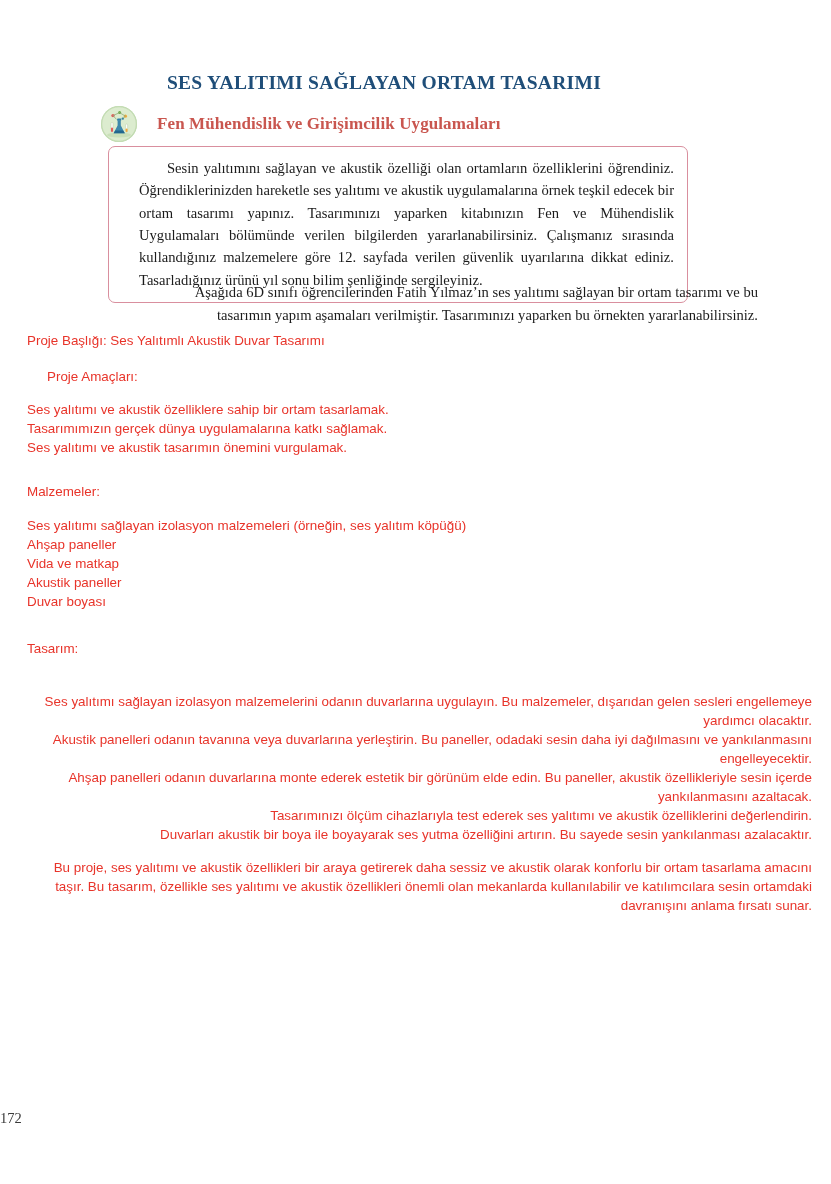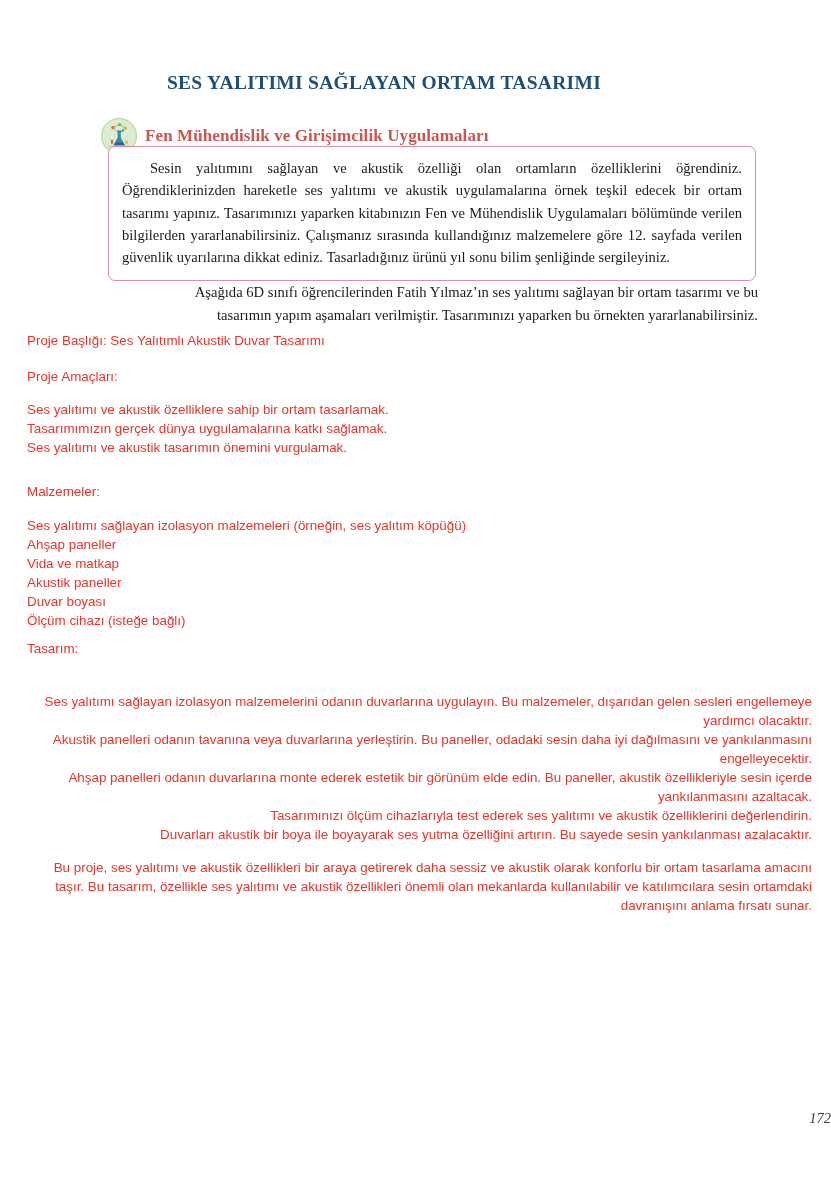--- a/index.html
+++ b/index.html
@@ -33,24 +33,24 @@
     font-weight: bold;
     font-size: 19.5px;
     letter-spacing: 0.3px;
     color: #1f4e79;
   }
 
   
   .section-heading {
     position: absolute;
     left: 101px;
-    top: 118px;
+    top: 106px;
     display: flex;
     align-items: center;
-    gap: 8px;
+    gap: 20px;
   }
   .badge-icon {
     width: 36px;
     height: 36px;
     border-radius: 50%;
     background: radial-gradient(circle at 38% 34%, #e9f3e2 0%, #d8e9cd 48%, #bcd8ab 100%);
     position: relative;
     overflow: hidden;
     flex: 0 0 auto;
     box-shadow: inset 0 0 0 1px #c2dcb2;
@@ -62,26 +62,26 @@
     font-size: 17px;
     color: #c9564f;
     letter-spacing: 0.1px;
   }
 
   
   .intro-box {
     position: absolute;
     left: 108px;
     top: 146px;
-    width: 648px;
+    width: 580px;
     box-sizing: border-box;
     border: 1.4px solid #d98f9e;
     border-radius: 7px;
     background: #ffffff;
-    padding: 10px 13px 11px 13px;
+    padding: 10px 13px 11px 30px;
   }
   .intro-box p {
     margin: 0;
     font-family: "Liberation Serif", serif;
     font-size: 14.6px;
     line-height: 1.53;
     color: #1b1b1b;
     text-align: justify;
     text-indent: 28px;
     hyphens: manual;
@@ -108,39 +108,38 @@
     color: #e8342a;
     font-family: "Liberation Sans", sans-serif;
     font-size: 13.4px;
     line-height: 1.42;
     width: 782px;
   }
   .red-block .ln { white-space: pre-wrap; }
   .red-block .flow { text-align: right; }
 
   #proj-title   { top: 331px; }
-  #goals-head   { top: 367px; }
+  #goals-head   { top: 367px; margin-left: 20px; }
   #goals-list   { top: 400px; }
   #mats-head    { top: 482px; }
   #mats-list    { top: 516px; }
   #design-head  { top: 639px; }
   #design-list  { top: 692px; width: 785px; }
   #summary      { top: 858px; width: 785px; }
 
   
   .page-number {
     position: absolute;
     left: 0;
     top: 1110px;
     width: 831px;
-    text-align: right;
+    text-align: left;
     font-family: "Liberation Serif", serif;
     font-size: 14.5px;
     color: #3a3a3a;
-    font-style: italic;
   }
 </style>
 </head>
 <body>
 
 <div class="page">
 
   <div class="doc-title">SES YALITIMI SAĞLAYAN ORTAM TASARIMI</div>
 
   <div class="section-heading">
@@ -196,21 +195,20 @@
   <div class="red-block" id="mats-head">
     <div class="ln">Malzemeler:</div>
   </div>
 
   <div class="red-block" id="mats-list">
     <div class="ln">Ses yalıtımı sağlayan izolasyon malzemeleri (örneğin, ses yalıtım köpüğü)</div>
     <div class="ln">Ahşap paneller</div>
     <div class="ln">Vida ve matkap</div>
     <div class="ln">Akustik paneller</div>
     <div class="ln">Duvar boyası</div>
-    <div class="ln">Ölçüm cihazı (isteğe bağlı)</div>
   </div>
 
   <div class="red-block" id="design-head">
     <div class="ln">Tasarım:</div>
   </div>
 
   <div class="red-block" id="design-list">
     <div class="flow">Ses yalıtımı sağlayan izolasyon malzemelerini odanın duvarlarına uygulayın. Bu malzemeler, dışarıdan gelen sesleri engellemeye yardımcı olacaktır.</div>
     <div class="flow">Akustik panelleri odanın tavanına veya duvarlarına yerleştirin. Bu paneller, odadaki sesin daha iyi dağılmasını ve yankılanmasını engelleyecektir.</div>
     <div class="flow">Ahşap panelleri odanın duvarlarına monte ederek estetik bir görünüm elde edin. Bu paneller, akustik özellikleriyle sesin içerde yankılanmasını azaltacak.</div>

